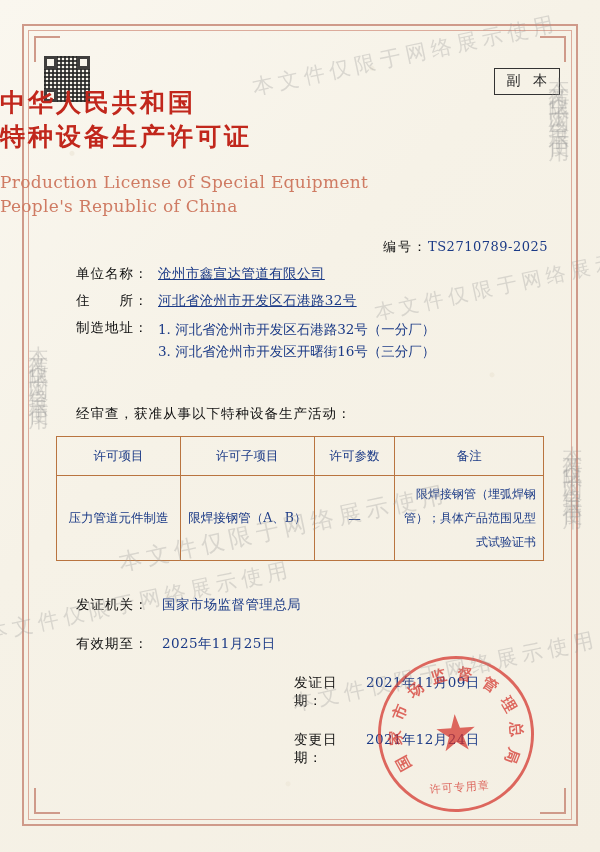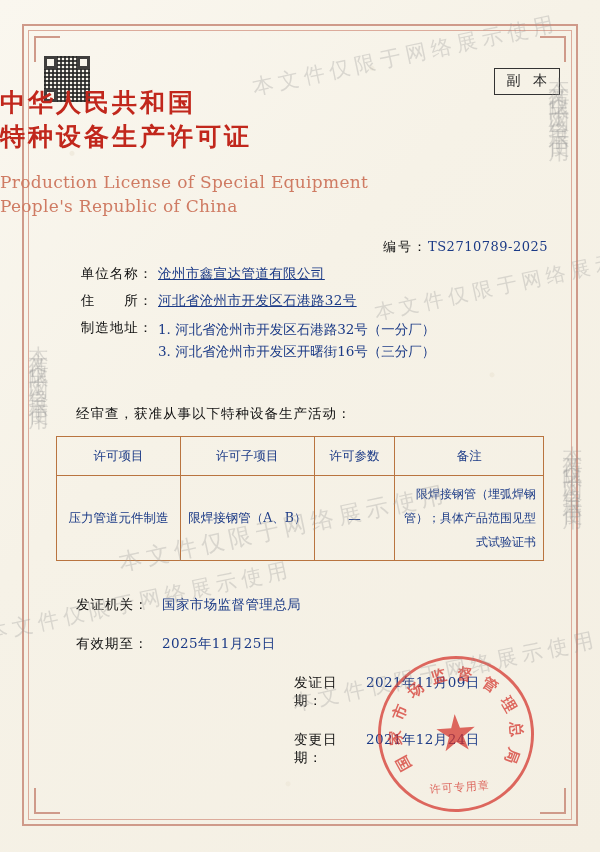--- a/index.html
+++ b/index.html
@@ -141,21 +141,20 @@
     top: 264px;
   }
   .row {
     display: flex;
     align-items: flex-start;
     margin-bottom: 9px;
     font-size: 13.5px;
     font-family: "DejaVu Serif", serif;
     color: #111;
     line-height: 18px;
-    text-align: center;
   }
   .row .label {
     width: 82px;
     flex: 0 0 82px;
     color: #111;
     letter-spacing: 1px;
     white-space: nowrap;
   }
   .row .value {
     color: #1b3a86;

